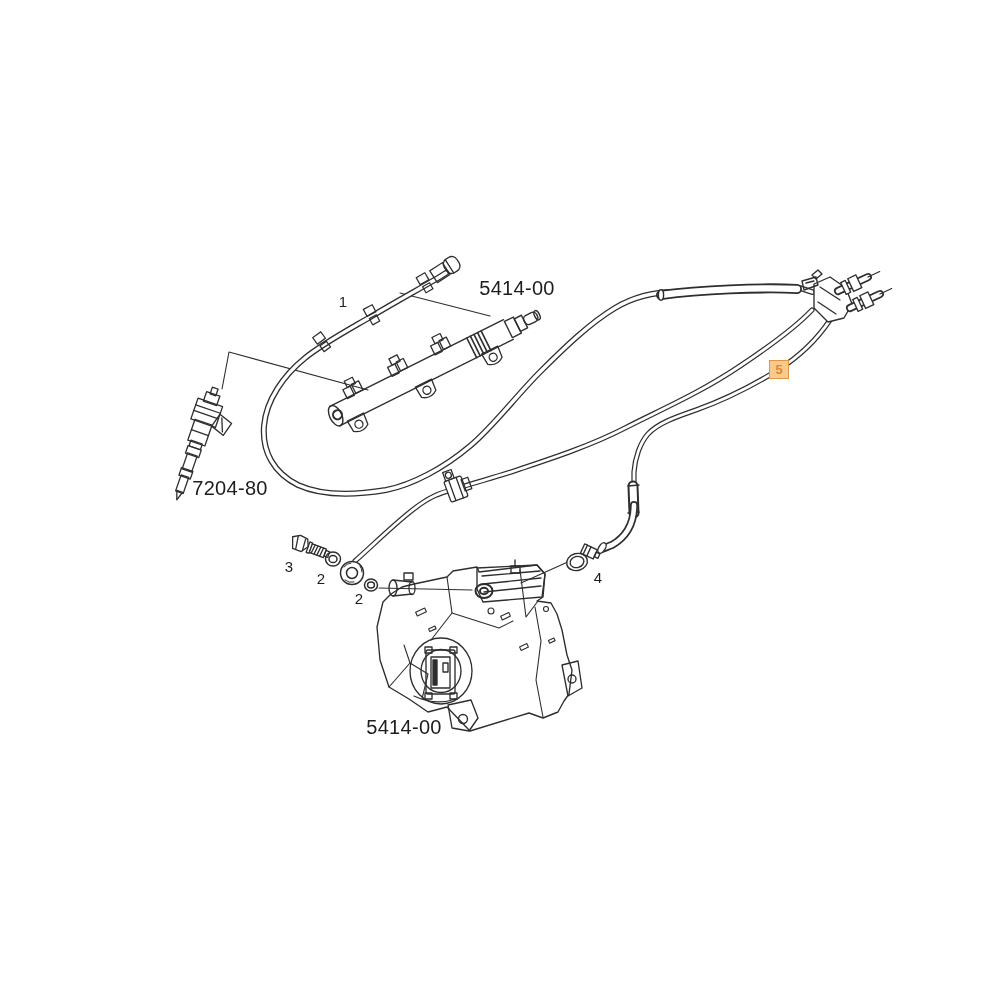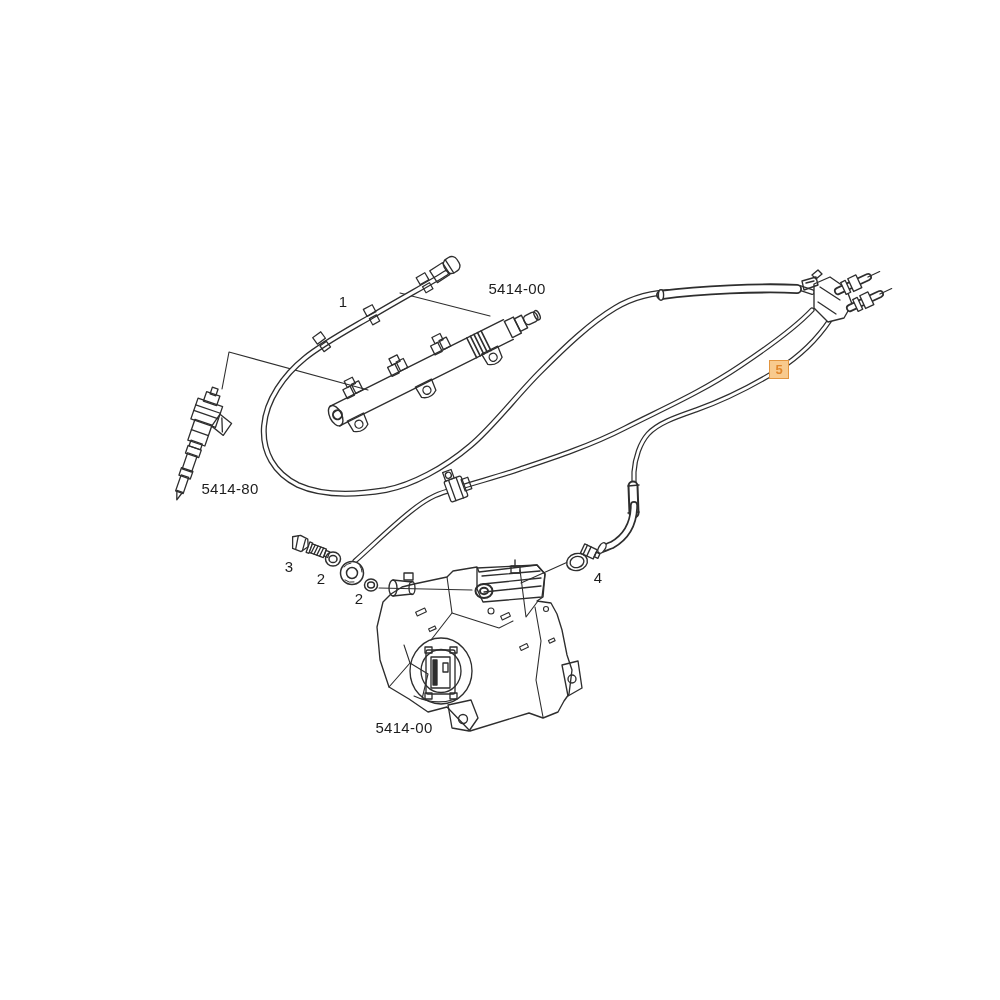--- a/index.html
+++ b/index.html
@@ -1,21 +1,21 @@
 <!DOCTYPE html>
 <html><head>
 <meta charset="utf-8">
 <style>
   html,body{margin:0;padding:0;background:#ffffff;}
   #canvas{position:relative;width:1000px;height:1000px;background:#ffffff;overflow:hidden;
           font-family:"Liberation Sans",sans-serif;}
   #art{position:absolute;left:0;top:0;}
   .plabel{position:absolute;transform:translate(-50%,-50%);font-size:15px;color:#1d1d1d;
           white-space:nowrap;letter-spacing:0.3px;}
-  .code{font-size:15px;}
+  .code{font-size:20px;}
   #highlight5{position:absolute;left:769px;top:360px;width:20px;height:19px;
               background:#f8ca8e;border:1.5px solid #e2953f;display:flex;align-items:center;
               justify-content:center;font-size:13px;font-weight:bold;color:#e0862b;
               box-sizing:border-box;cursor:pointer;}
 </style>
 </head>
 <body>
 
 <div id="canvas">
 
@@ -302,21 +302,21 @@
     <path d="M360,566 A10,10 0 0 1 362,572" stroke-width="1"></path>
   </g>
   <g stroke-width="1.5">
     <ellipse cx="371" cy="585" rx="6.5" ry="6"></ellipse>
     <ellipse cx="371" cy="585" rx="3.4" ry="3"></ellipse>
   </g>
 </svg>
 
   <div class="plabel" style="left:343px;top:301px;">1</div>
   <div class="plabel code" style="left:517px;top:288px;">5414-00</div>
-  <div class="plabel code" style="left:230px;top:488px;">5414-80</div>
+  <div class="plabel code" style="left:230px;top:488px;">7204-80</div>
   <div class="plabel" style="left:289px;top:566px;">3</div>
   <div class="plabel" style="left:321px;top:578px;">2</div>
   <div class="plabel" style="left:359px;top:598px;">2</div>
   <div class="plabel" style="left:598px;top:577px;">4</div>
   <div class="plabel code" style="left:404px;top:727px;">5414-00</div>
 
   <div id="highlight5">5</div>
 
 </div>
 

